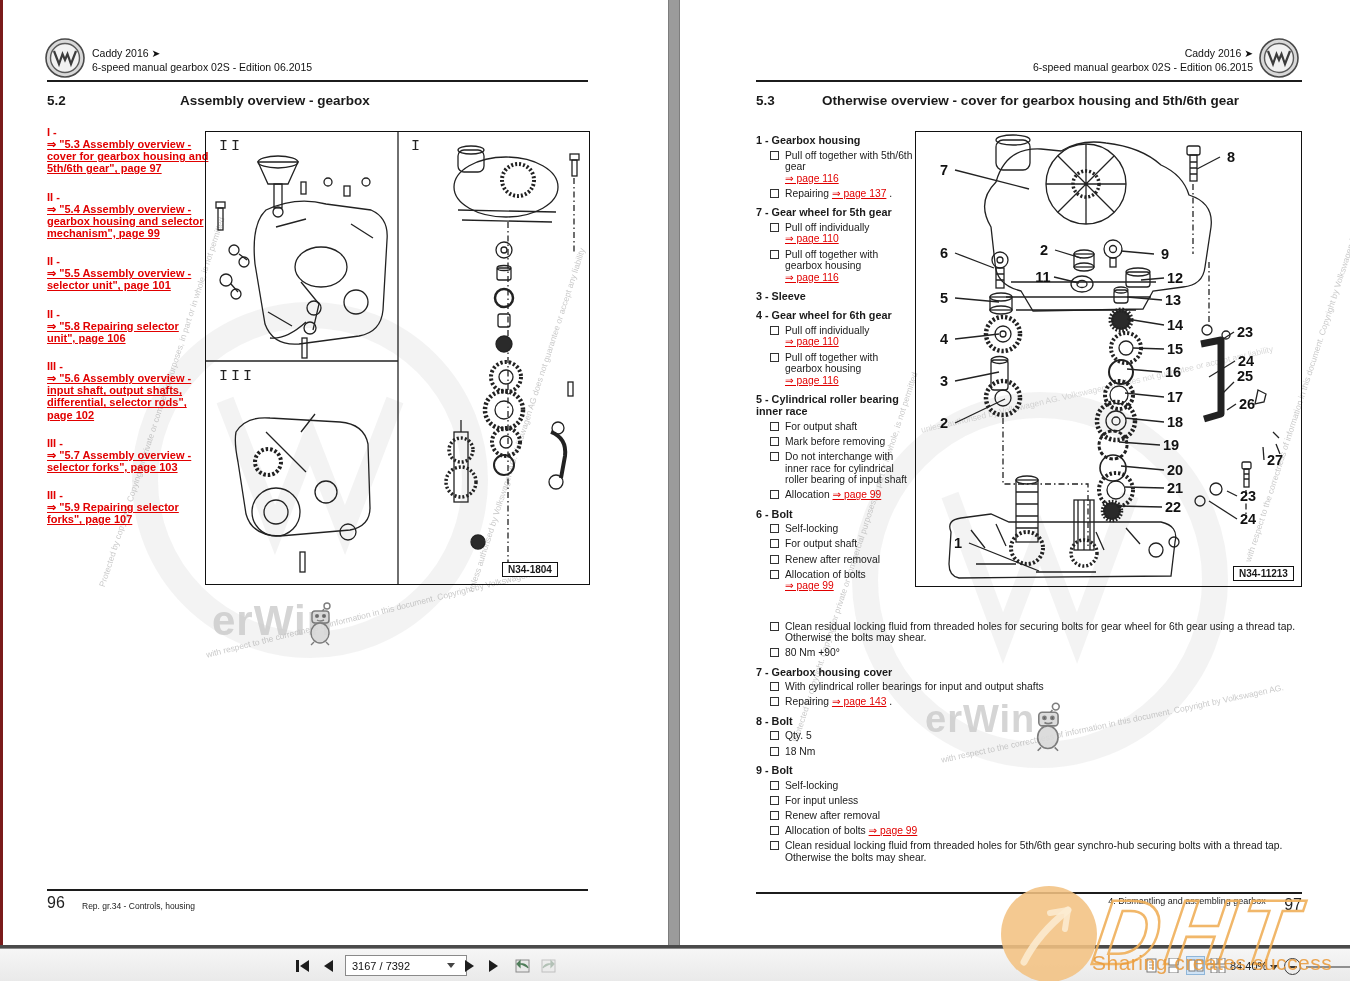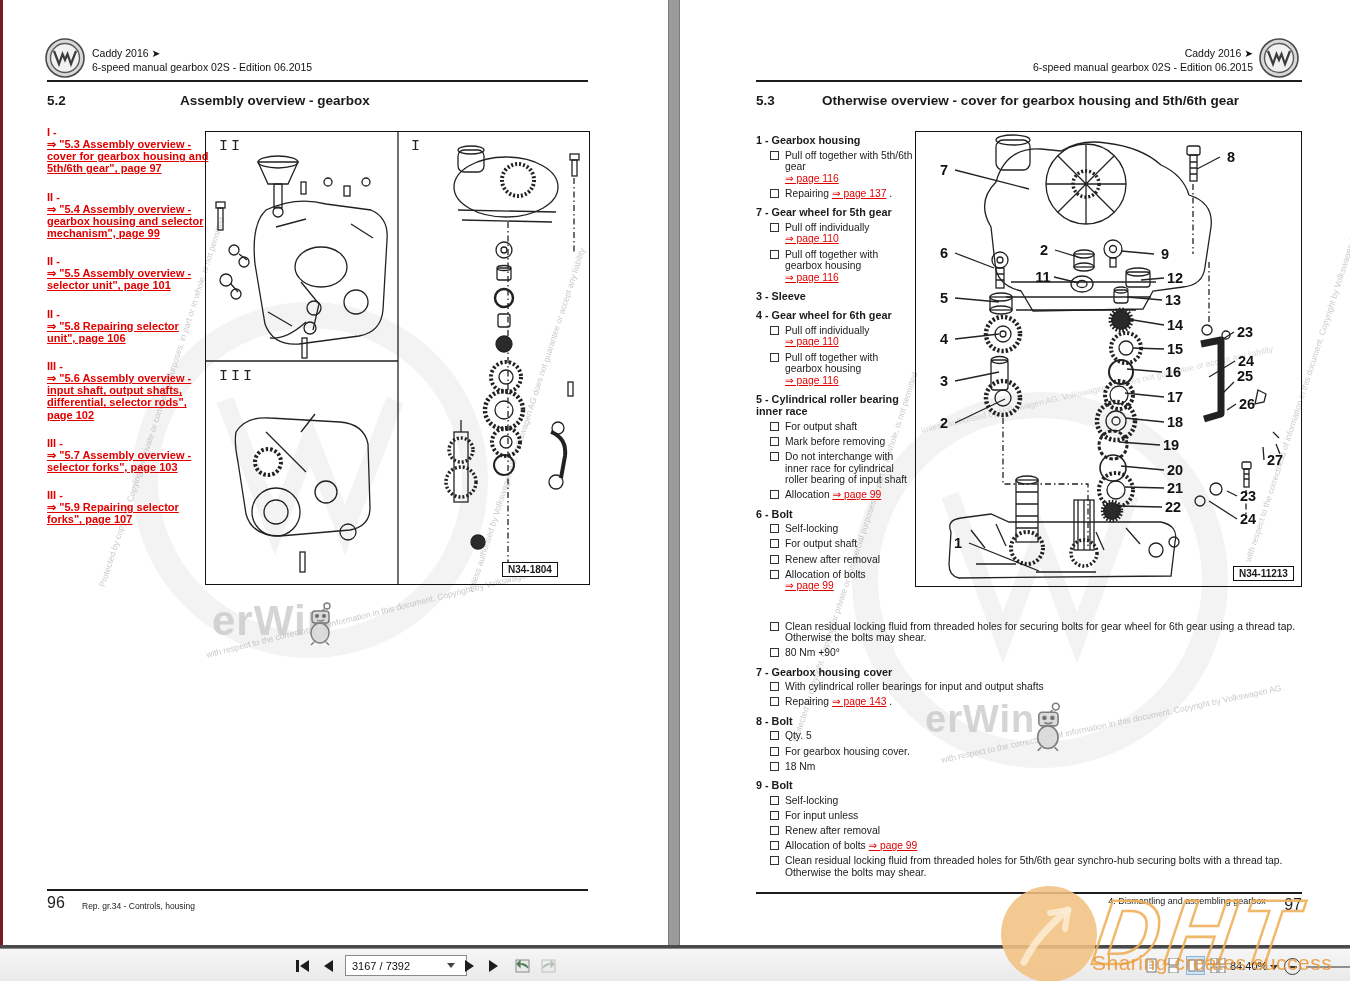--- a/index.html
+++ b/index.html
@@ -323,24 +323,20 @@
         <span class="bt">With cylindrical roller bearings for input and output shafts</span>
       </div>
       <div class="bullet">
         <span class="cb"></span>
         <span class="bt">Repairing <span class="plink">⇒ page 143</span> .</span>
       </div>
       <div class="item-h">8 - Bolt</div>
       <div class="bullet">
         <span class="cb"></span>
         <span class="bt">Qty. 5</span>
-      </div>
-      <div class="bullet">
-        <span class="cb"></span>
-        <span class="bt">For gearbox housing cover.</span>
       </div>
       <div class="bullet">
         <span class="cb"></span>
         <span class="bt">18 Nm</span>
       </div>
       <div class="item-h">9 - Bolt</div>
       <div class="bullet">
         <span class="cb"></span>
         <span class="bt">Self-locking</span>
       </div>

